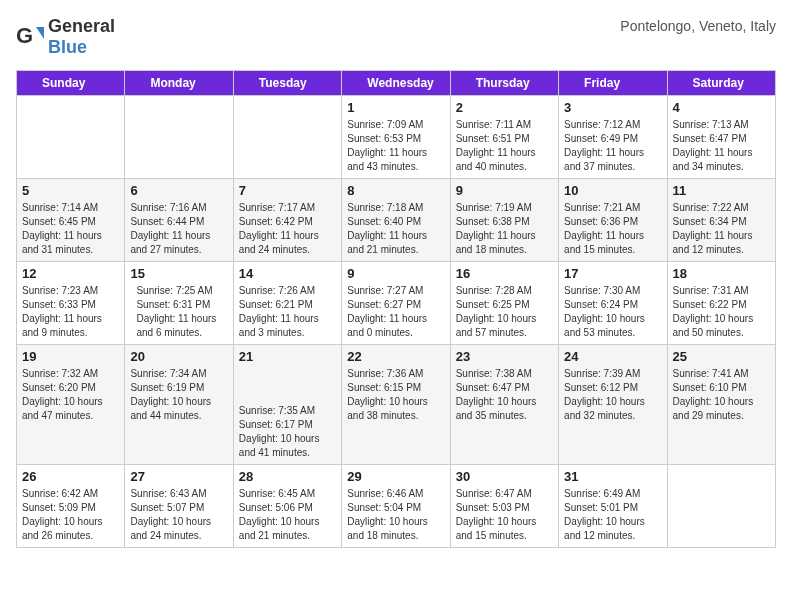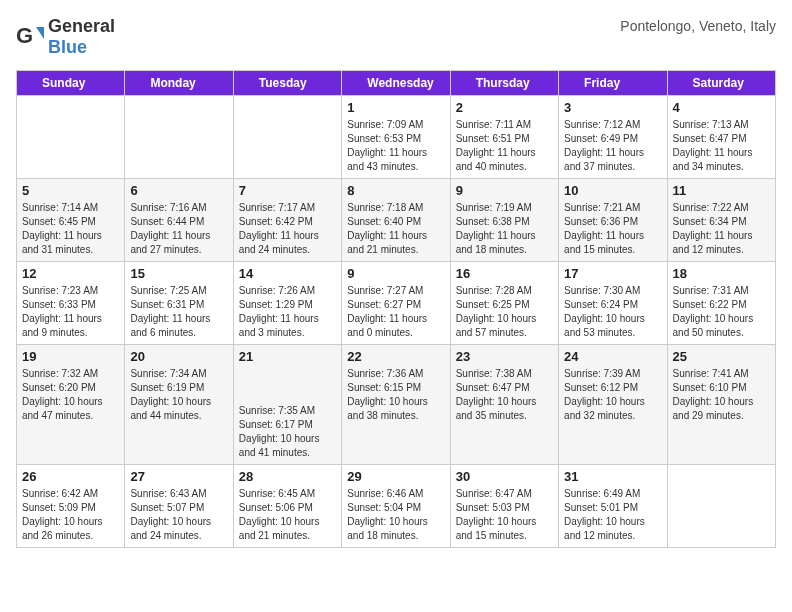--- a/index.html
+++ b/index.html
@@ -182,29 +182,29 @@
       <tr>
         <td>
           <span class="day-num">12</span>
           <div class="day-info" style="white-space: pre-line;">Sunrise: 7:23 AM
 Sunset: 6:33 PM
 Daylight: 11 hours
 and 9 minutes.</div>
         </td>
         <td>
           <span class="day-num">15</span>
-          <div class="day-info" style="white-space: pre-line;">Sunrise: 7:25 AM
+          <div class="day-info" style="white-space: pre-line; margin-left: 6px;">Sunrise: 7:25 AM
 Sunset: 6:31 PM
 Daylight: 11 hours
 and 6 minutes.</div>
         </td>
         <td>
           <span class="day-num">14</span>
           <div class="day-info" style="white-space: pre-line;">Sunrise: 7:26 AM
-Sunset: 1:29 PM
+Sunset: 6:21 PM
 Daylight: 11 hours
 and 3 minutes.</div>
         </td>
         <td>
           <span class="day-num">9</span>
           <div class="day-info" style="white-space: pre-line;">Sunrise: 7:27 AM
 Sunset: 6:27 PM
 Daylight: 11 hours
 and 0 minutes.</div>
         </td>

